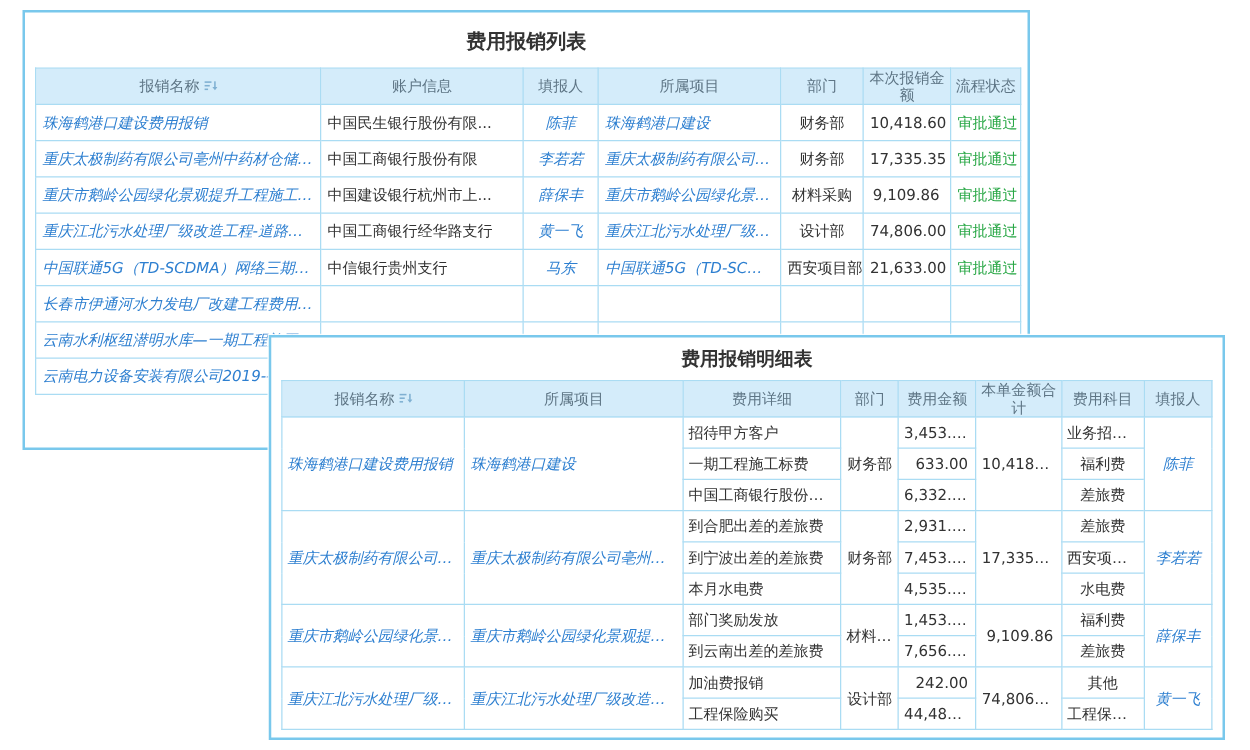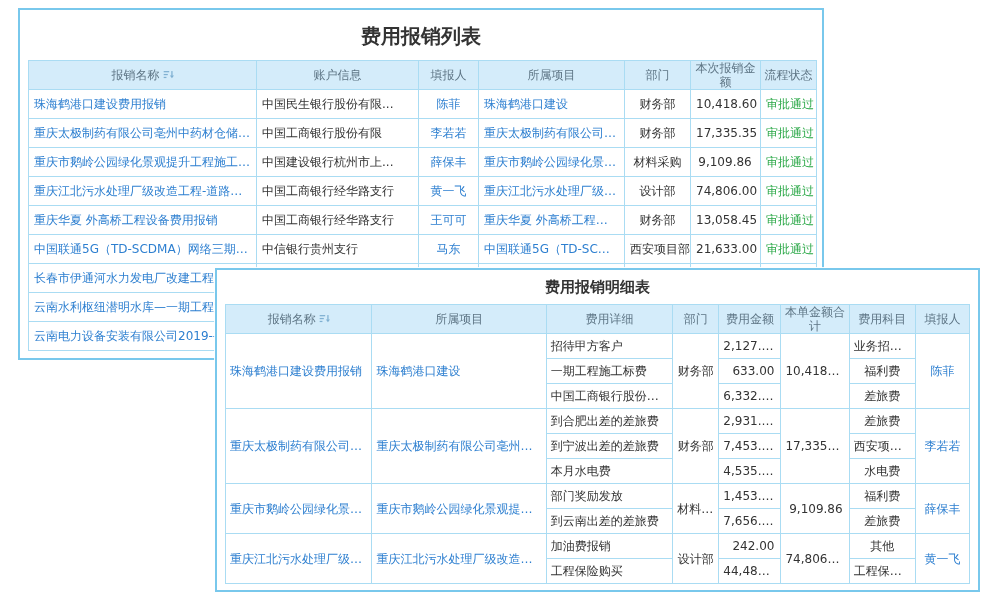--- a/index.html
+++ b/index.html
@@ -16,39 +16,39 @@
     width:1000px;height:600px;position:relative;overflow:hidden;background:#ffffff;
     font-family:"DejaVu Sans","Liberation Sans",sans-serif;color:var(--text);
   }
   .panel{
     position:absolute;background:#ffffff;border:2px solid var(--panel-border);
     box-sizing:border-box;overflow:hidden;
   }
   #list-panel{left:18px;top:8px;width:806px;height:352px;z-index:1;}
   #detail-panel{left:215px;top:268px;width:765px;height:324px;z-index:2;box-shadow:0 0 0 1px rgba(255,255,255,0.9);}
   .panel-title{
-    text-align:center;font-weight:bold;color:#333;font-size:20px;
+    text-align:center;font-weight:bold;color:#333;font-size:16px;
   }
   #list-panel .panel-title{padding:13px 0 10px;}
   #detail-panel .panel-title{padding:8px 0 7px;font-size:15px;}
   table{
     border-collapse:collapse;table-layout:fixed;width:calc(100% - 16px);
     margin:0 8px;font-size:12px;color:var(--text);
   }
   th,td{border:1px solid var(--cell-border);box-sizing:border-box;}
   th{
     background:var(--header-bg);color:var(--header-text);font-weight:normal;
     padding:0 2px;text-align:center;line-height:14px;
   }
   #list-table td{padding:7px 5px;line-height:14px;}
   #detail-table td{padding:5px 4px;line-height:14px;}
   .left{text-align:left;}
   .center{text-align:center;}
   .num{text-align:right;padding-right:6px !important;}
-  .link{color:var(--link);cursor:pointer;}
+  .link{color:var(--link);cursor:pointer;font-style:italic;}
   .status{color:var(--green);}
   .ellipsis{white-space:nowrap;overflow:hidden;text-overflow:ellipsis;}
   .nowrap{white-space:nowrap;text-align:center;}
 </style>
 </head>
 <body>
 
 <div class="panel" id="list-panel">
   <div class="panel-title">费用报销列表</div>
   <table id="list-table">
@@ -111,29 +111,20 @@
         <tr>
           <td class="left link ellipsis">重庆江北污水处理厂级改造工程-道路修复工程费用...</td>
           <td class="left ellipsis">中国工商银行经华路支行</td>
           <td class="center link nowrap">黄一飞</td>
           <td class="left link ellipsis">重庆江北污水处理厂级改造工...</td>
           <td class="center nowrap">设计部</td>
           <td class="num nowrap">74,806.00</td>
           <td class="center status nowrap">审批通过</td>
         </tr>
         <tr>
-          <td class="left link ellipsis">重庆华夏 外高桥工程设备费用报销</td>
-          <td class="left ellipsis">中国工商银行经华路支行</td>
-          <td class="center link nowrap">王可可</td>
-          <td class="left link ellipsis">重庆华夏 外高桥工程设备</td>
-          <td class="center nowrap">财务部</td>
-          <td class="num nowrap">13,058.45</td>
-          <td class="center status nowrap">审批通过</td>
-        </tr>
-        <tr>
           <td class="left link ellipsis">中国联通5G（TD-SCDMA）网络三期四川工程费...</td>
           <td class="left ellipsis">中信银行贵州支行</td>
           <td class="center link nowrap">马东</td>
           <td class="left link ellipsis">中国联通5G（TD-SCDMA）网...</td>
           <td class="center nowrap">西安项目部</td>
           <td class="num nowrap">21,633.00</td>
           <td class="center status nowrap">审批通过</td>
         </tr>
         <tr>
           <td class="left link ellipsis">长春市伊通河水力发电厂改建工程费用报销</td>
@@ -198,21 +189,21 @@
           <th><span>费用科目</span></th>
           <th><span>填报人</span></th>
         </tr>
       </thead>
     <tbody>
         <tr>
           <td class="left link ellipsis" rowspan="3">珠海鹤港口建设费用报销</td>
           <td class="left link ellipsis" rowspan="3">珠海鹤港口建设</td>
           <td class="left ellipsis">招待甲方客户</td>
           <td class="center ellipsis" rowspan="3">财务部</td>
-          <td class="num ellipsis">2,127.49</td>
+          <td class="num ellipsis">3,453.60</td>
           <td class="num ellipsis" rowspan="3">10,418.60</td>
           <td class="center ellipsis">业务招待费</td>
           <td class="center link nowrap" rowspan="3">陈菲</td>
         </tr>
         <tr>
           <td class="left ellipsis">一期工程施工标费</td>
           <td class="num ellipsis">633.00</td>
           <td class="center ellipsis">福利费</td>
         </tr>
         <tr>

